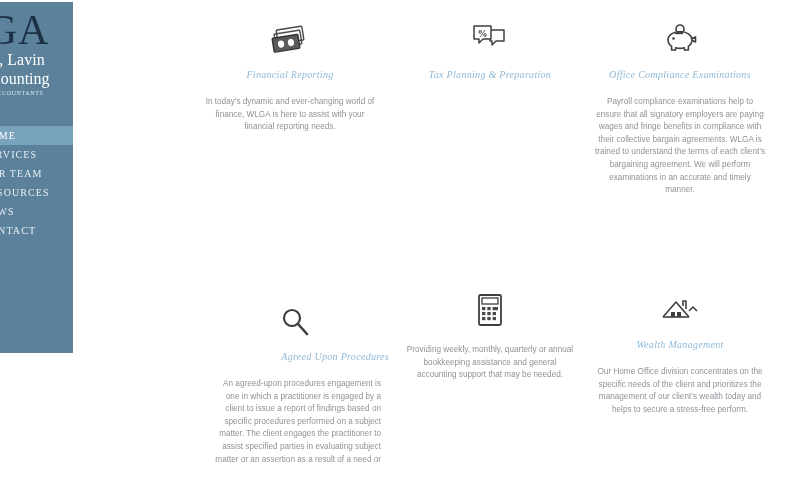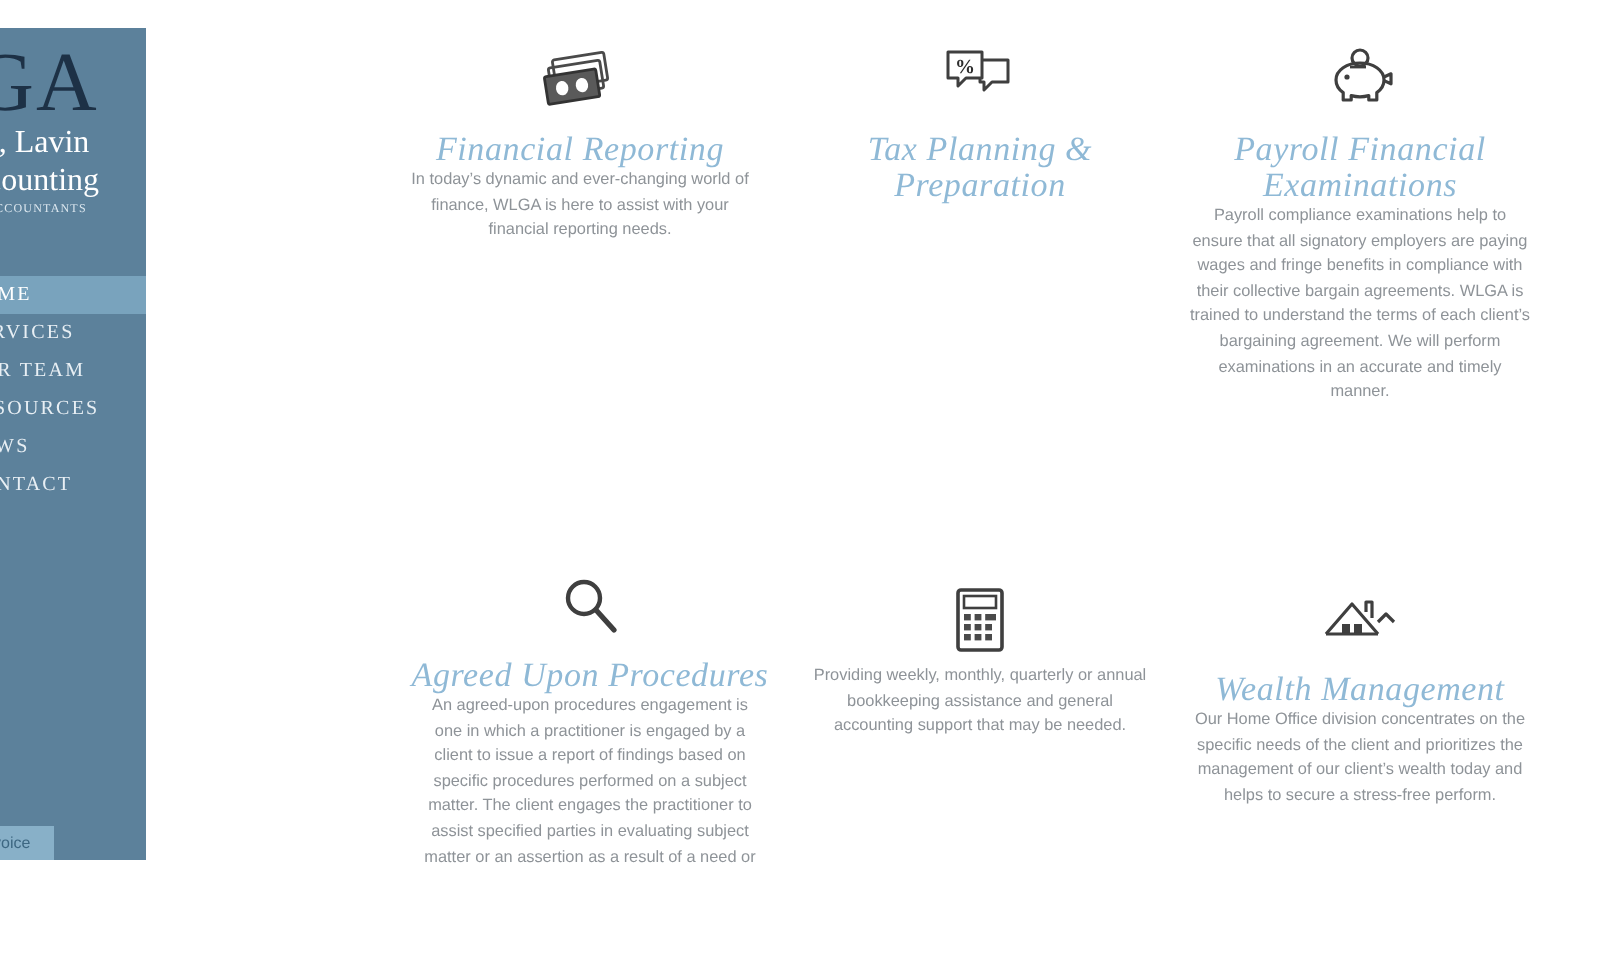--- a/index.html
+++ b/index.html
@@ -12,23 +12,23 @@
     height: 480px;
     overflow: hidden;
     font-family: "Liberation Sans", sans-serif;
     position: relative;
   }
 
   
   #sidebar {
     position: absolute;
     left: 0;
-    top: 14px;
+    top: 2px;
     width: 73px;
-    height: 416px;
+    height: 351px;
     background: #5c819b;
     overflow: hidden;
   }
   
   .logo-wrap {
     position: absolute;
     left: -38px;
     top: 8px;
     width: 112px;
     text-align: center;
@@ -139,41 +139,41 @@
   }
   .card-icon {
     height: 44px;
     display: flex;
     align-items: center;
     justify-content: center;
   }
   .card-title {
     font-family: "Liberation Serif", serif;
     font-style: italic;
-    font-size: 17px;
+    font-size: 10px;
     line-height: 18px;
     color: #8fb9d6;
     letter-spacing: 0.3px;
     margin-top: 4px;
     padding: 0 6px;
   }
   .card-body {
     font-family: "Liberation Sans", sans-serif;
     font-size: 8.2px;
     line-height: 12.6px;
     color: #8e9398;
-    margin-top: 0;
+    margin-top: 12px;
     padding: 0 14px;
   }
 
   
   #card-financial-reporting { left: 117px;  top: 18px; }
   #card-tax-planning        { left: 317px;  top: 18px; }
   #card-payroll-compliance  { left: 507px;  top: 18px; }
-  #card-agreed-procedures   { left: 122px;  top: 281px; }
+  #card-agreed-procedures   { left: 122px;  top: 300px; text-align: right; }
   #card-general-accounting  { left: 317px;  top: 288px; }
   #card-wealth-management   { left: 507px;  top: 288px; }
 </style>
 </head>
 <body>
 
 <div id="sidebar">
 
   <div class="logo-wrap">
     <div class="logo-mark">GA</div>
@@ -240,21 +240,21 @@
           <g fill="none" stroke="#3f3f3f" stroke-width="1.6" stroke-linejoin="round">
             <circle cx="20" cy="6" r="4"></circle>
             <path d="M8 17c0-5 5.5-8.5 12-8.5S32 12 32 17c0 2.6-1.4 4.8-3.6 6.3V27h-4v-2.2
                      a17 17 0 0 1-8.8 0V27h-4v-3.7C9.4 21.8 8 19.6 8 17z"></path>
             <path d="M32 15.5l3.5-1.6v5l-3.5-1.6"></path>
           </g>
           <circle cx="13.5" cy="15.5" r="1.3" fill="#3f3f3f"></circle>
           <path d="M15 10.5h8" stroke="#3f3f3f" stroke-width="1.4"></path>
         </svg>
       </div>
-      <div class="card-title">Payroll Financial Examinations</div>
+      <div class="card-title">Office Compliance Examinations</div>
       <div class="card-body">Payroll compliance examinations help to ensure that all signatory employers are paying wages and fringe benefits in compliance with their collective bargain agreements. WLGA is trained to understand the terms of each client’s bargaining agreement. We will perform examinations in an accurate and timely manner.</div>
     </div>
 
     <div class="card" id="card-agreed-procedures">
       <div class="card-icon">
         <svg width="34" height="34" viewBox="0 0 34 34">
           <g fill="none" stroke="#3f3f3f" stroke-linecap="round">
             <circle cx="14" cy="13" r="8" stroke-width="2.2"></circle>
             <path d="M20 19l9 10" stroke-width="2.6"></path>
           </g>

